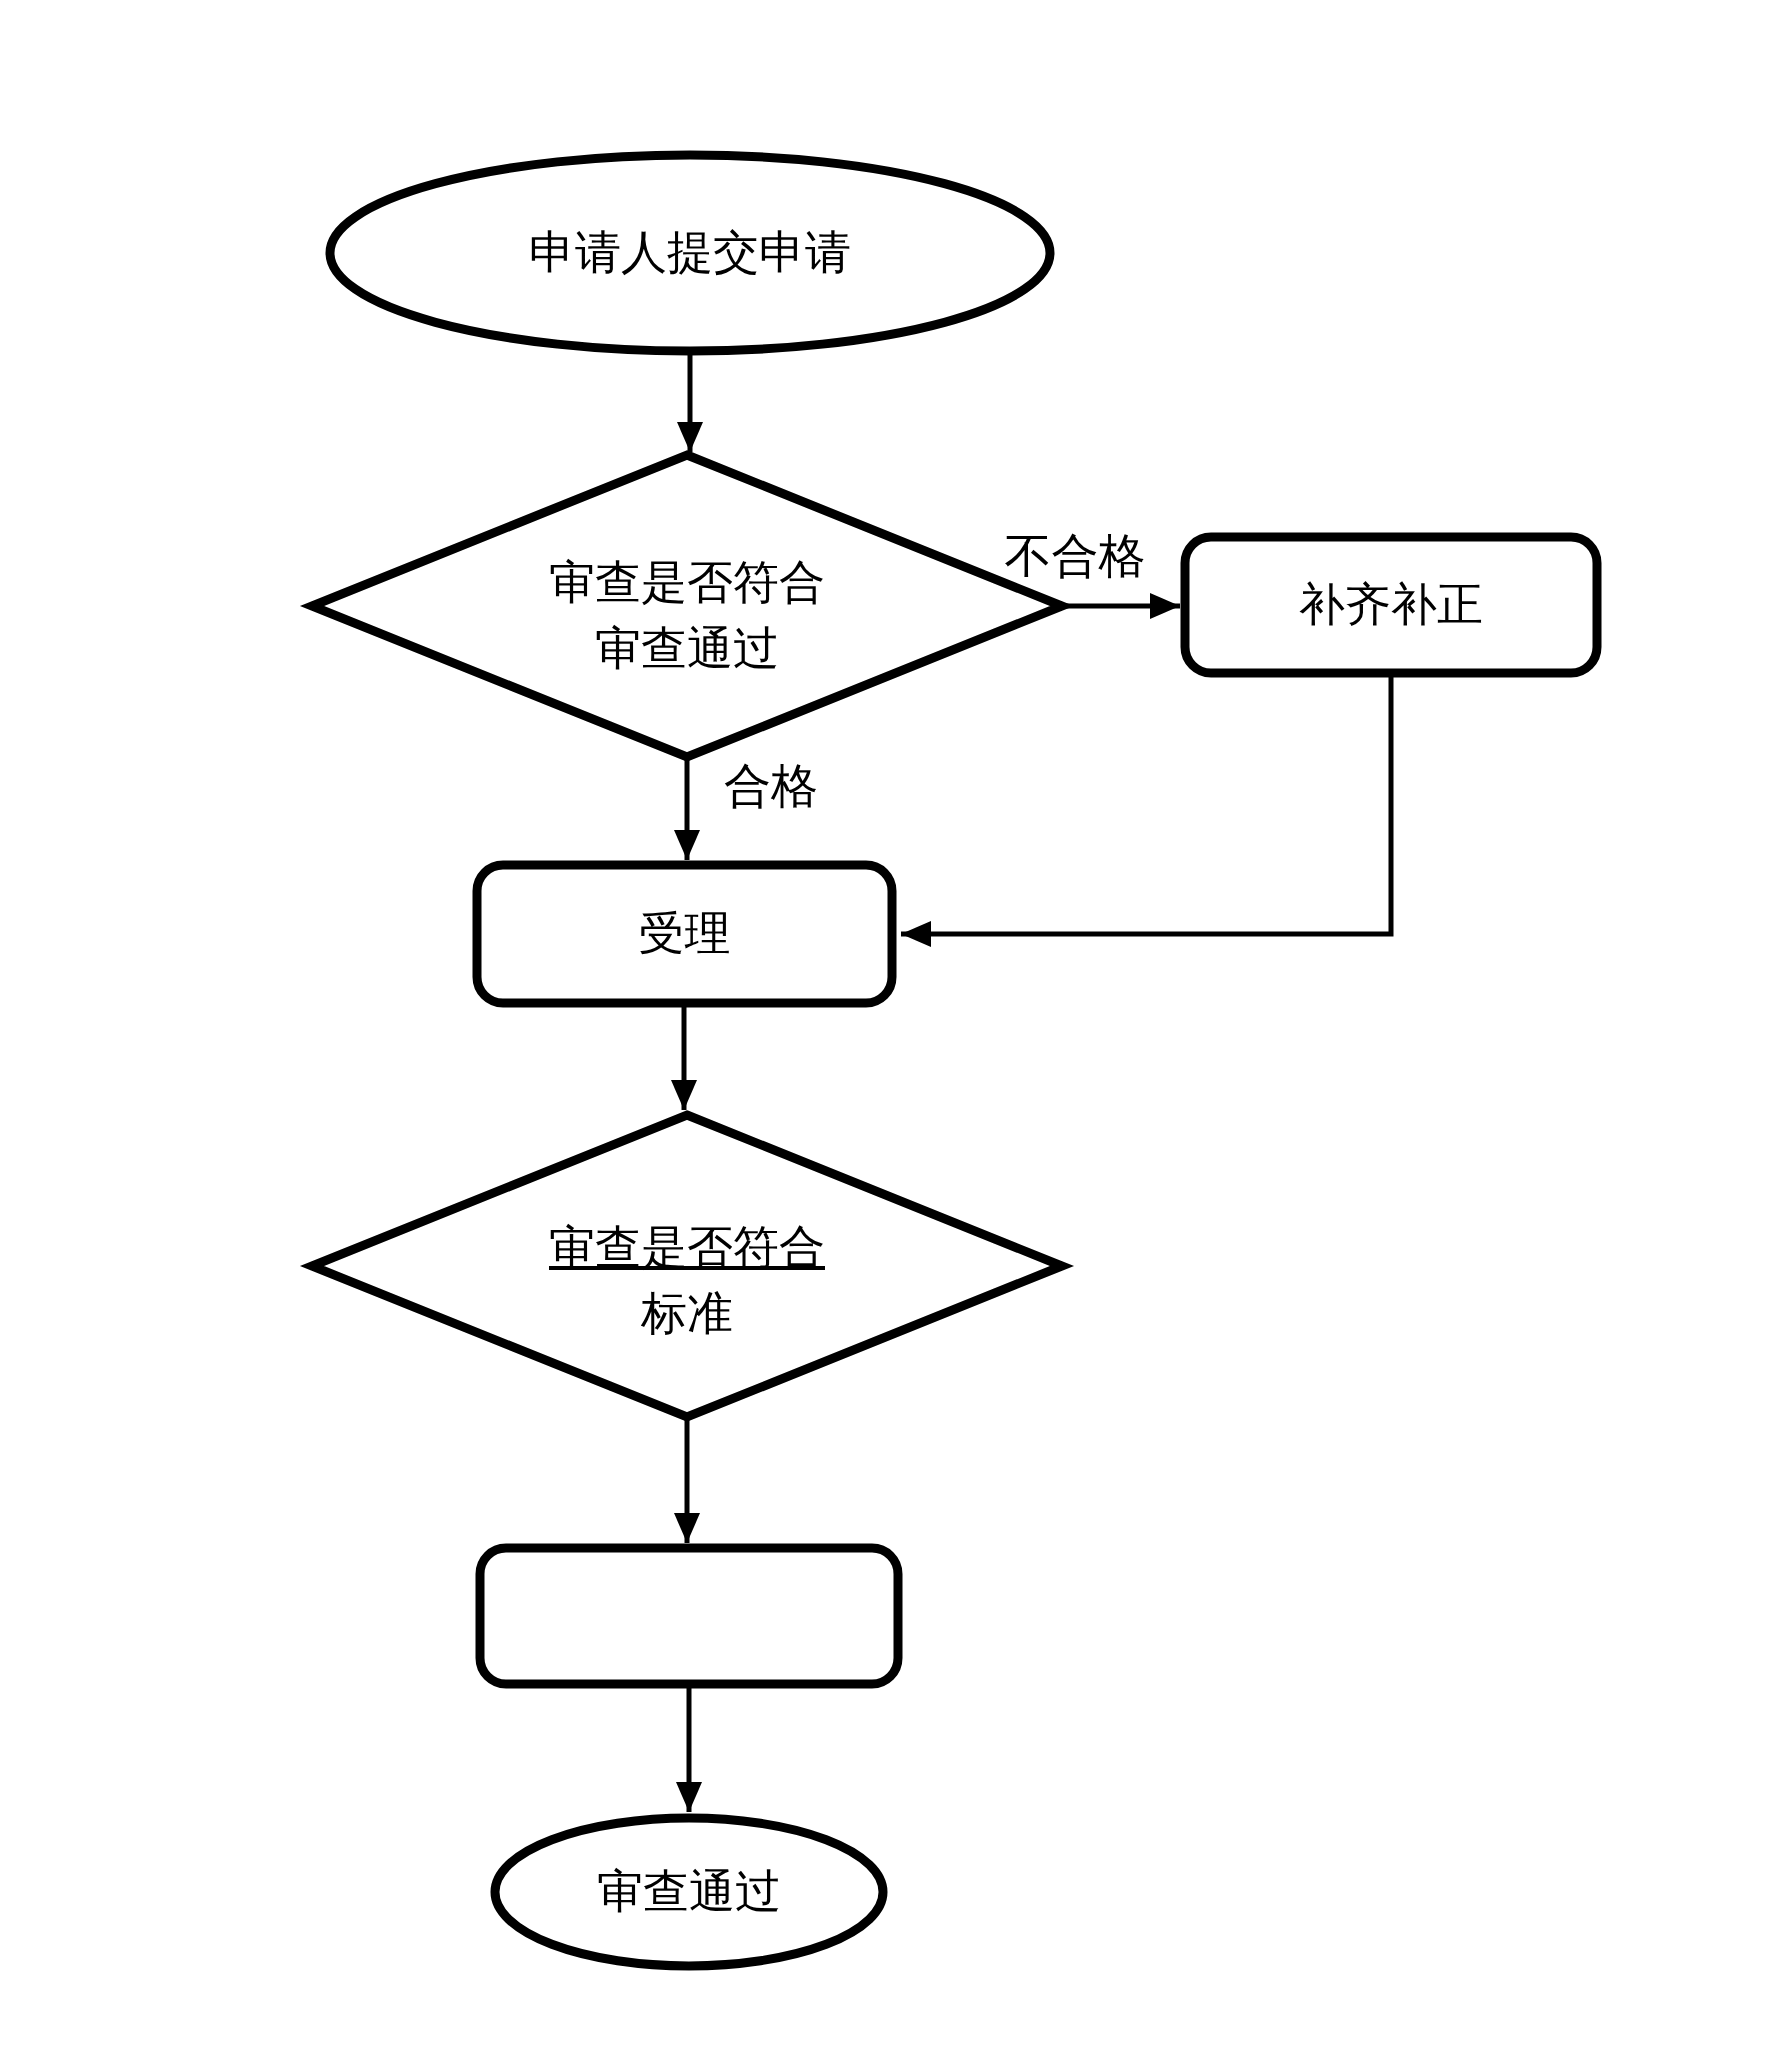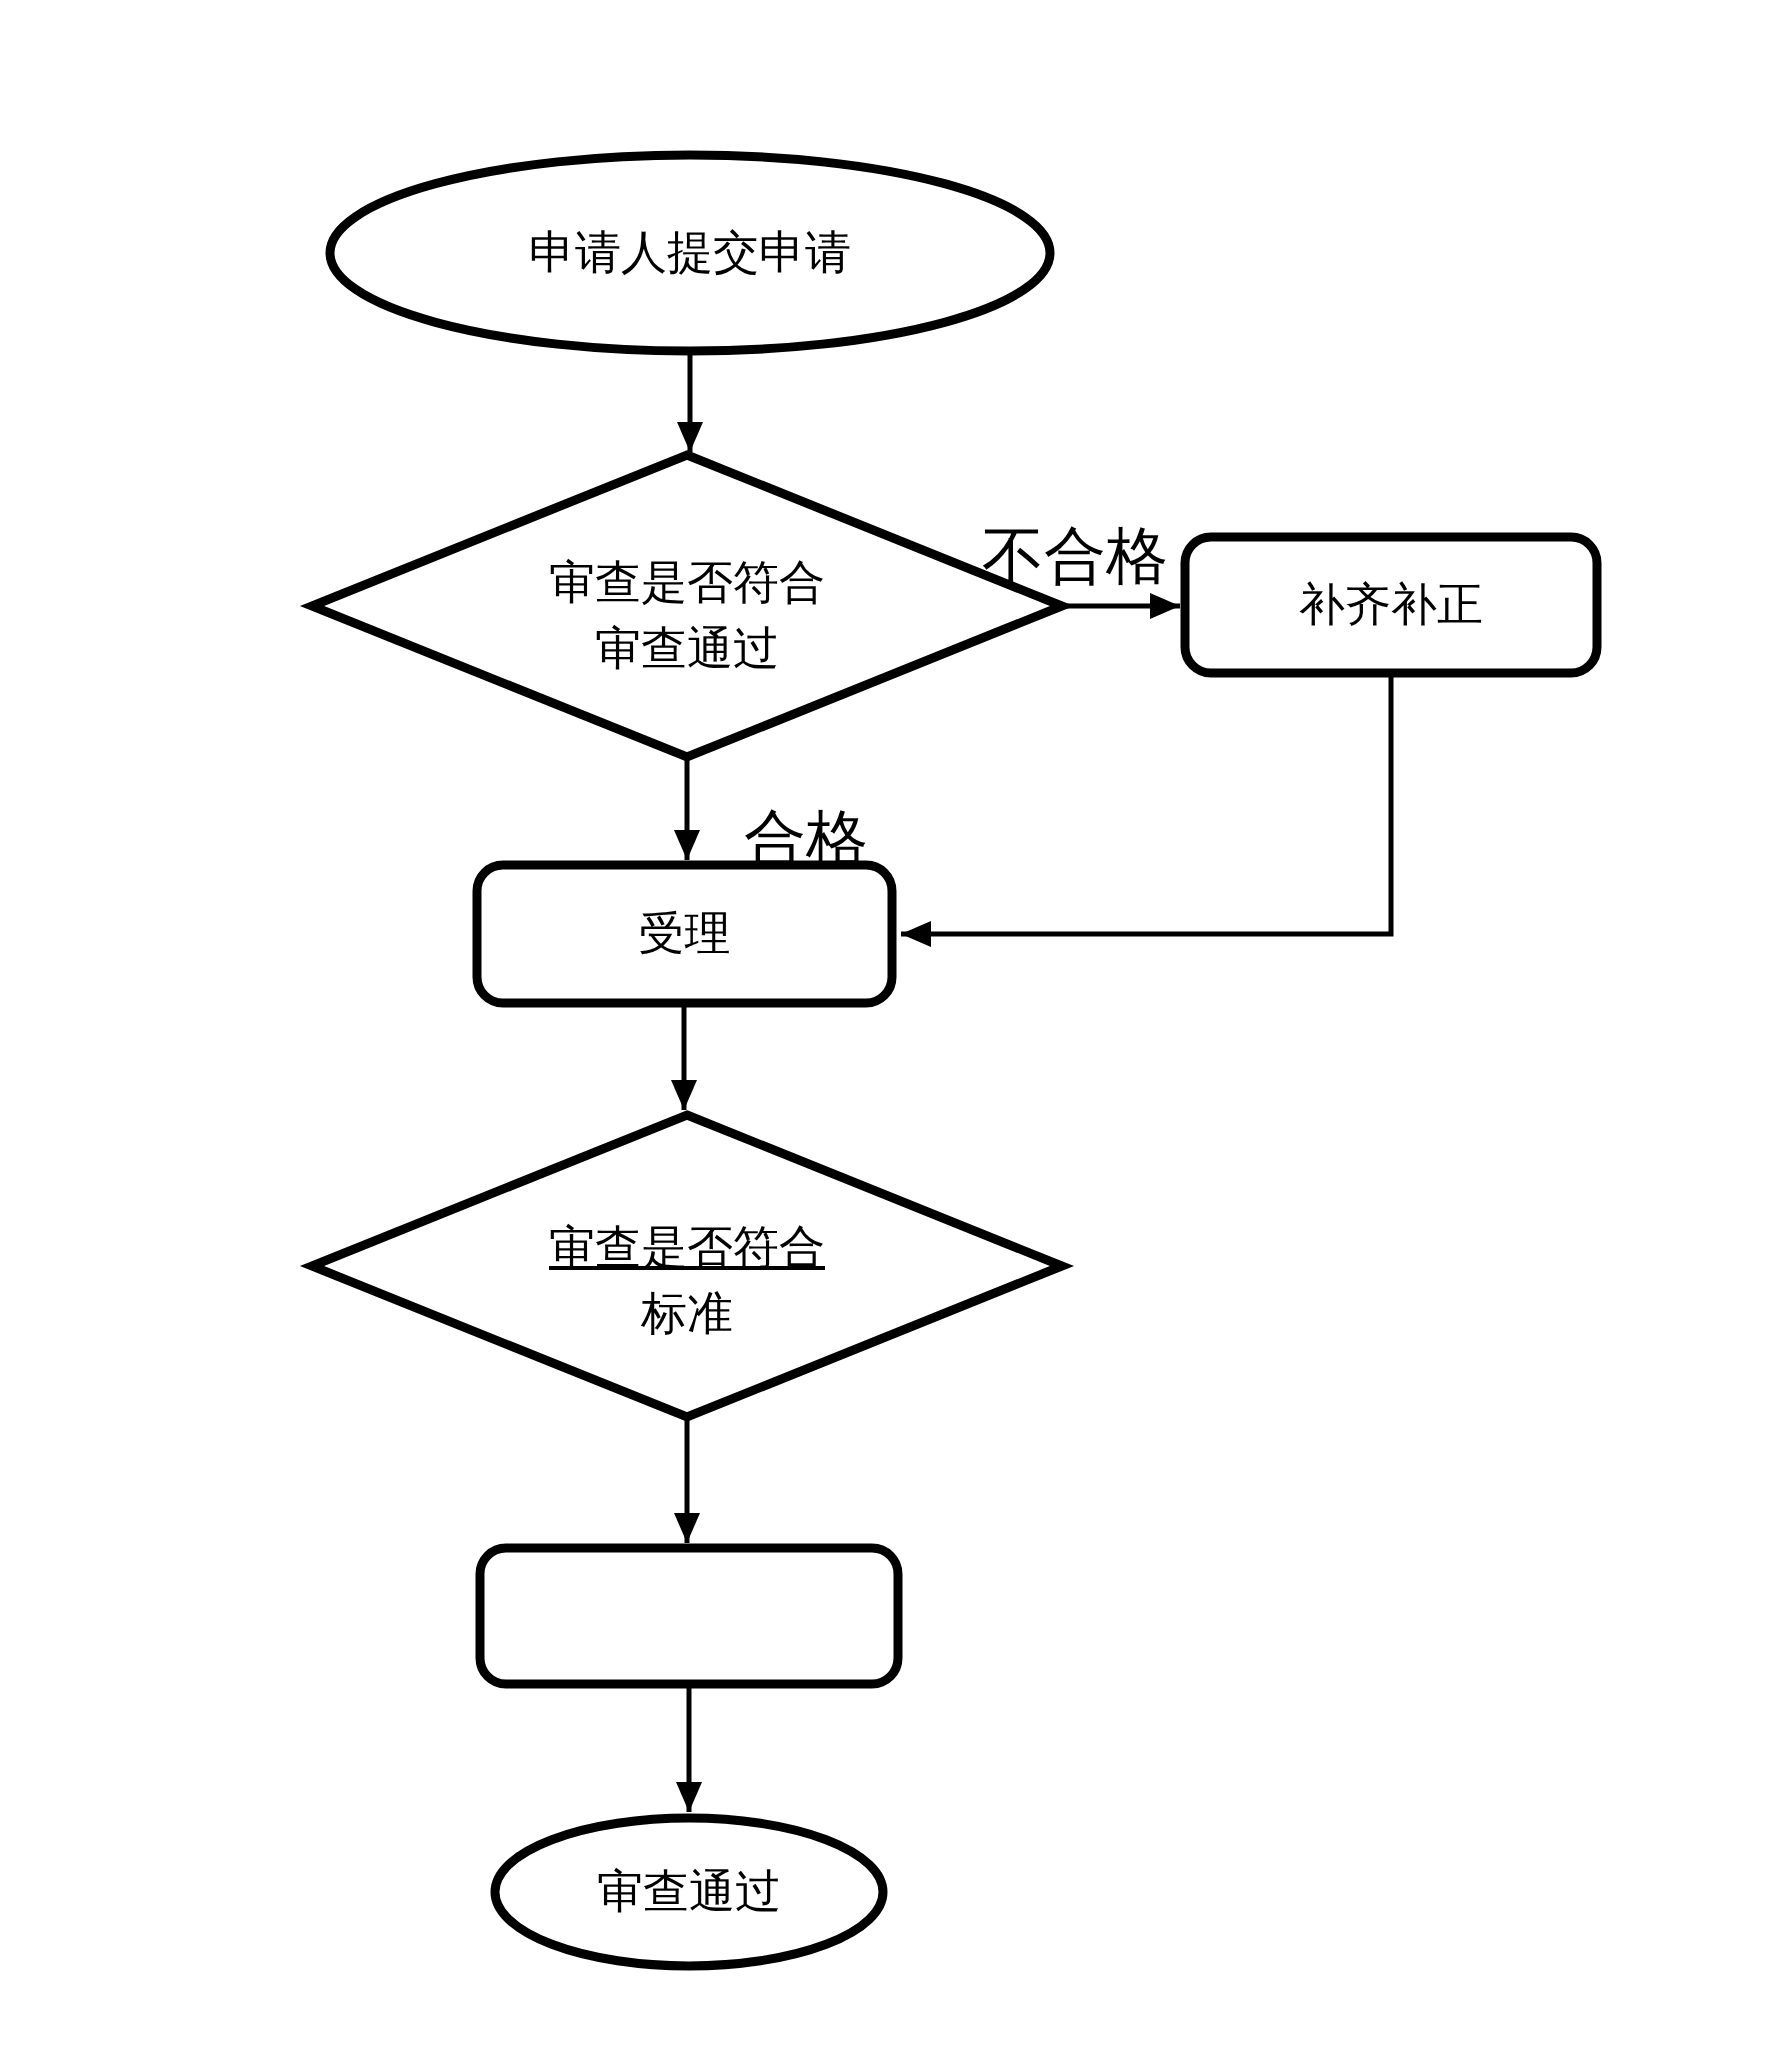--- a/index.html
+++ b/index.html
@@ -18,21 +18,21 @@
     position:absolute;
     display:flex;align-items:center;justify-content:center;
     text-align:center;
     font-size:46px;line-height:1.2;
     white-space:nowrap;
     color:#000;
   }
   .edge-label{
     position:absolute;
     display:flex;align-items:center;justify-content:center;
-    font-size:62px;white-space:nowrap;color:#000;
+    font-size:47px;white-space:nowrap;color:#000;
   }
 </style>
 </head>
 <body>
 
 <div id="canvas">
 
   <svg id="diagram-svg" viewBox="0 0 1778 2072">
     <defs>
       <marker id="ah" markerUnits="userSpaceOnUse" markerWidth="34" markerHeight="30" refX="31" refY="14" orient="auto">
@@ -79,15 +79,15 @@
   <div class="node-label" style="left:477px;top:865px;width:415px;height:138px;">受理</div>
 
   <div class="node-label" style="left:312px;top:1220px;width:750px;height:56px;text-decoration:underline;">审查是否符合</div>
   <div class="node-label" style="left:312px;top:1286px;width:750px;height:56px;">标准</div>
 
 
   <div class="node-label" style="left:495px;top:1818px;width:388px;height:148px;">审查通过</div>
 
   <div class="edge-label" style="left:995px;top:527px;width:160px;height:58px;">不合格</div>
 
-  <div class="edge-label" style="left:721px;top:811px;width:100px;height:56px;margin-left:35px;">合格</div>
+  <div class="edge-label" style="left:721px;top:758px;width:100px;height:56px;">合格</div>
 
 </div>
 
 </body></html>

